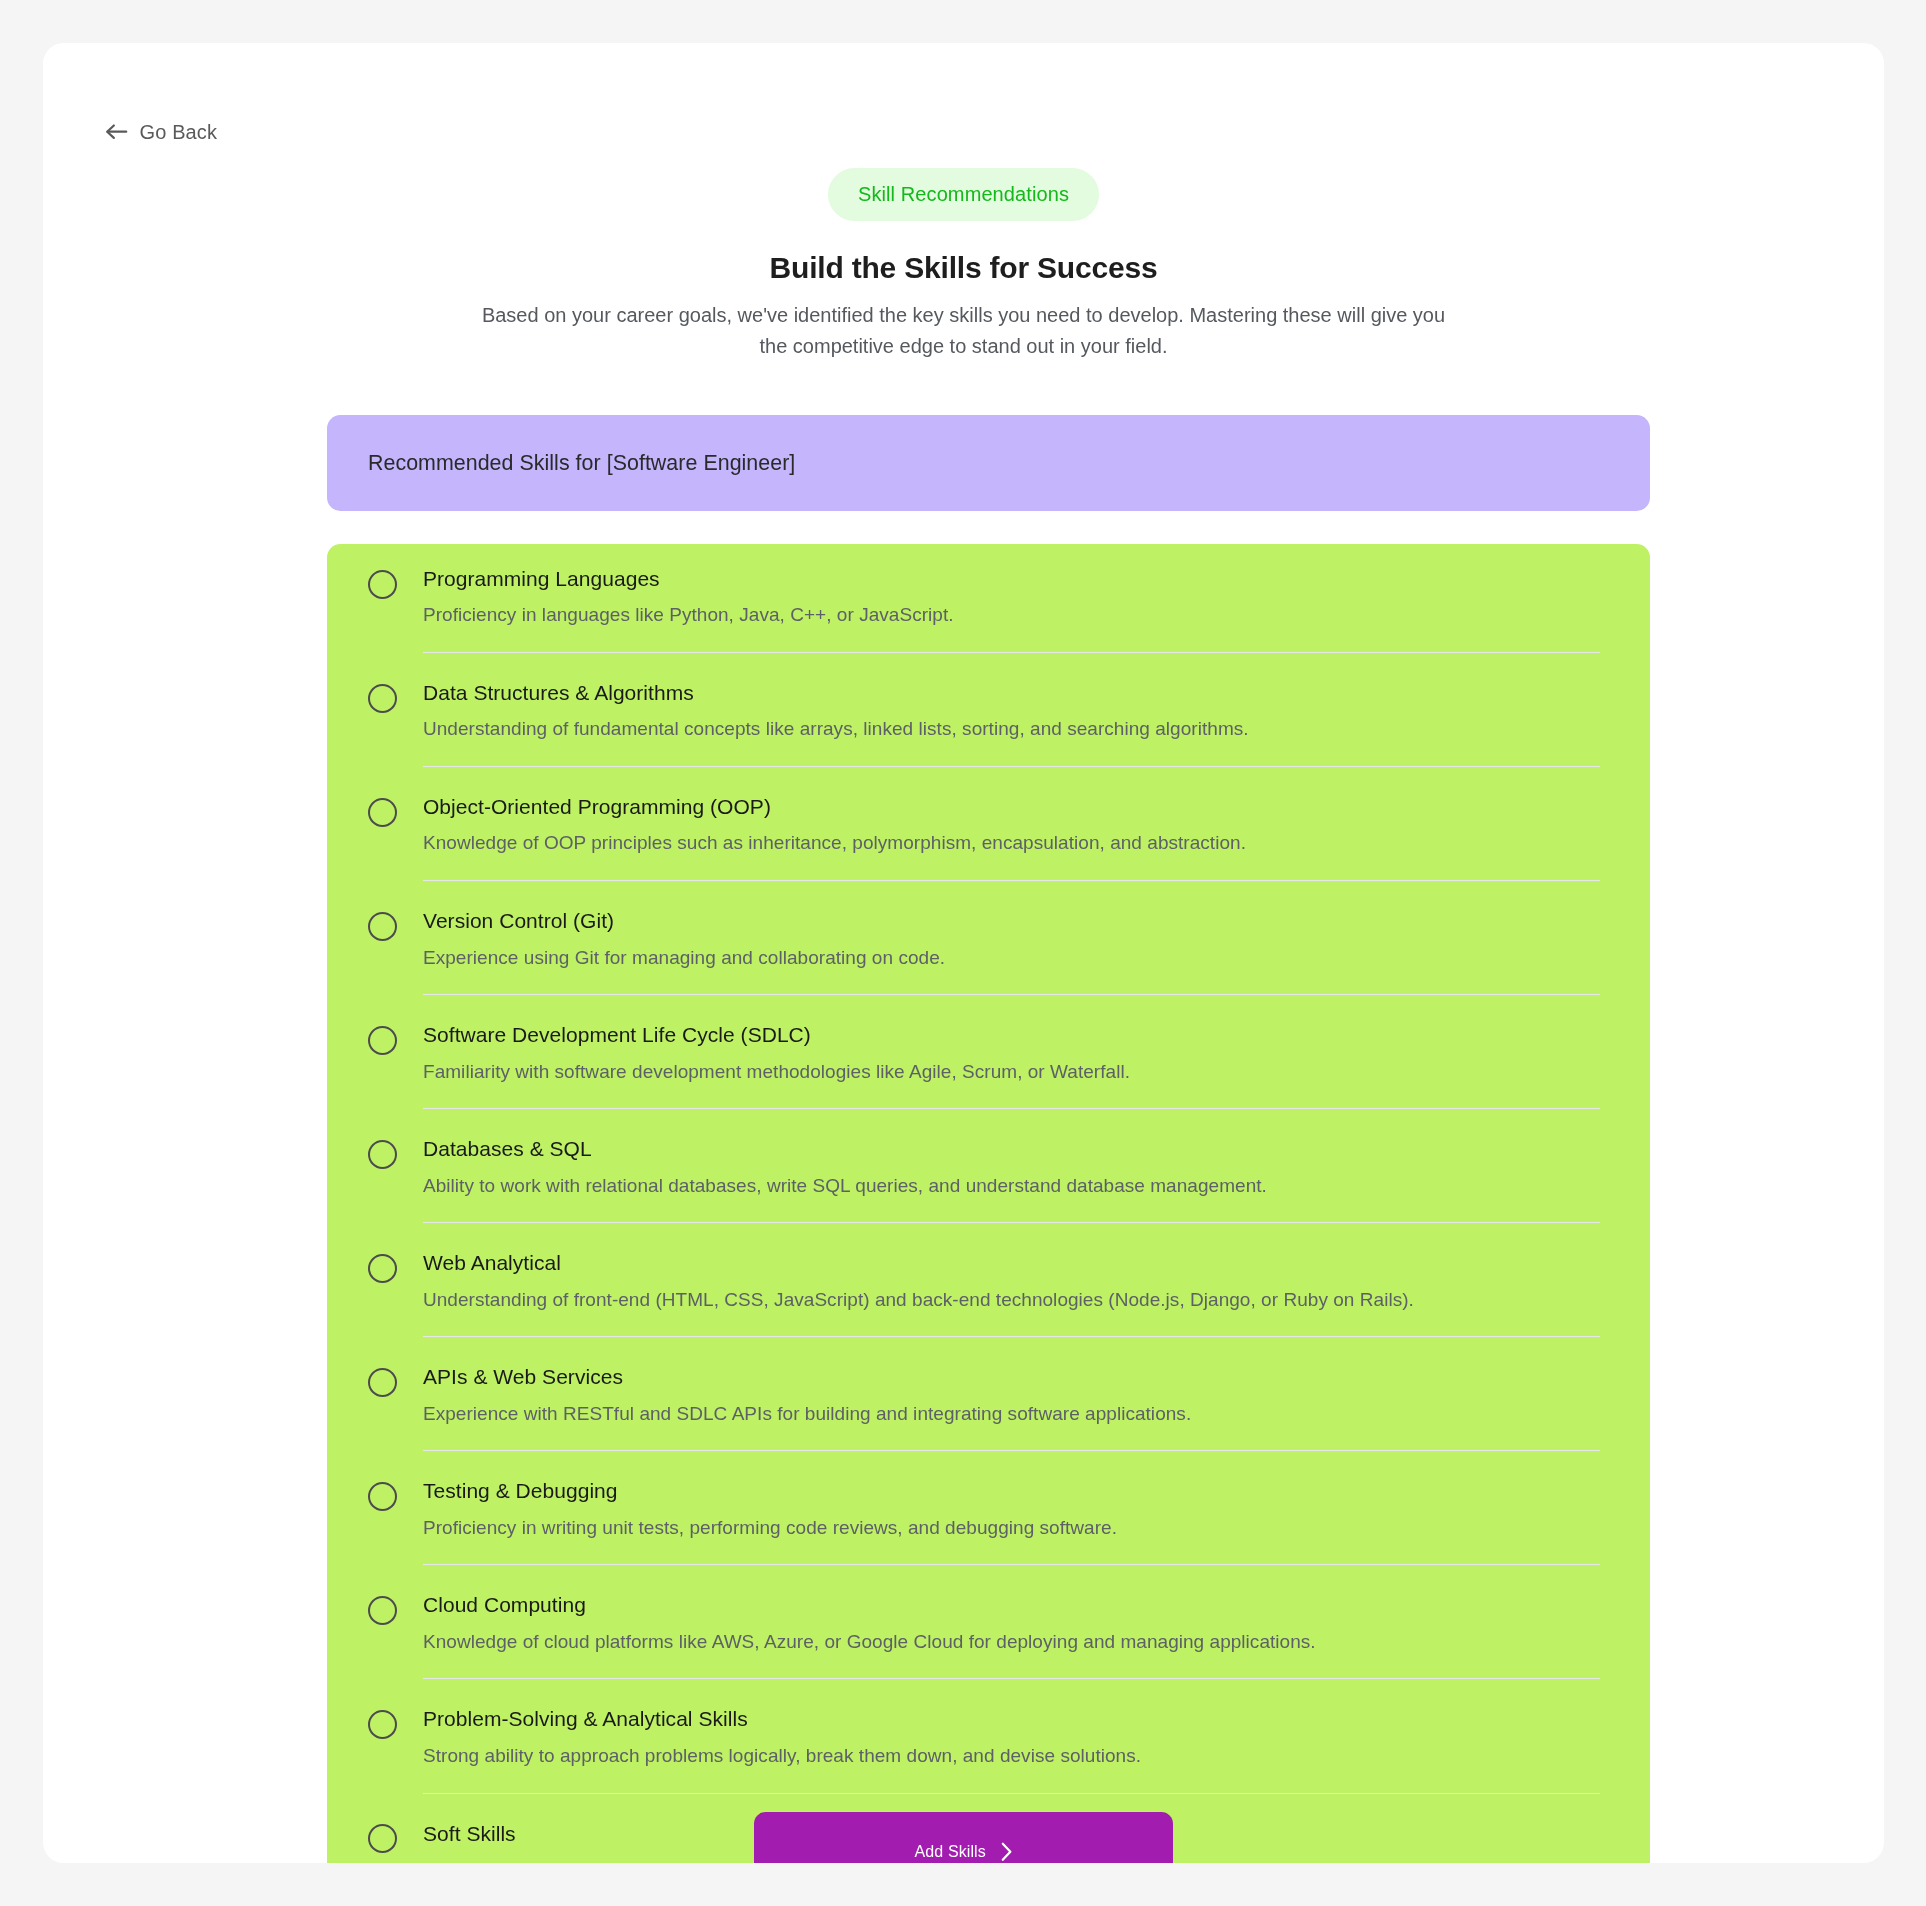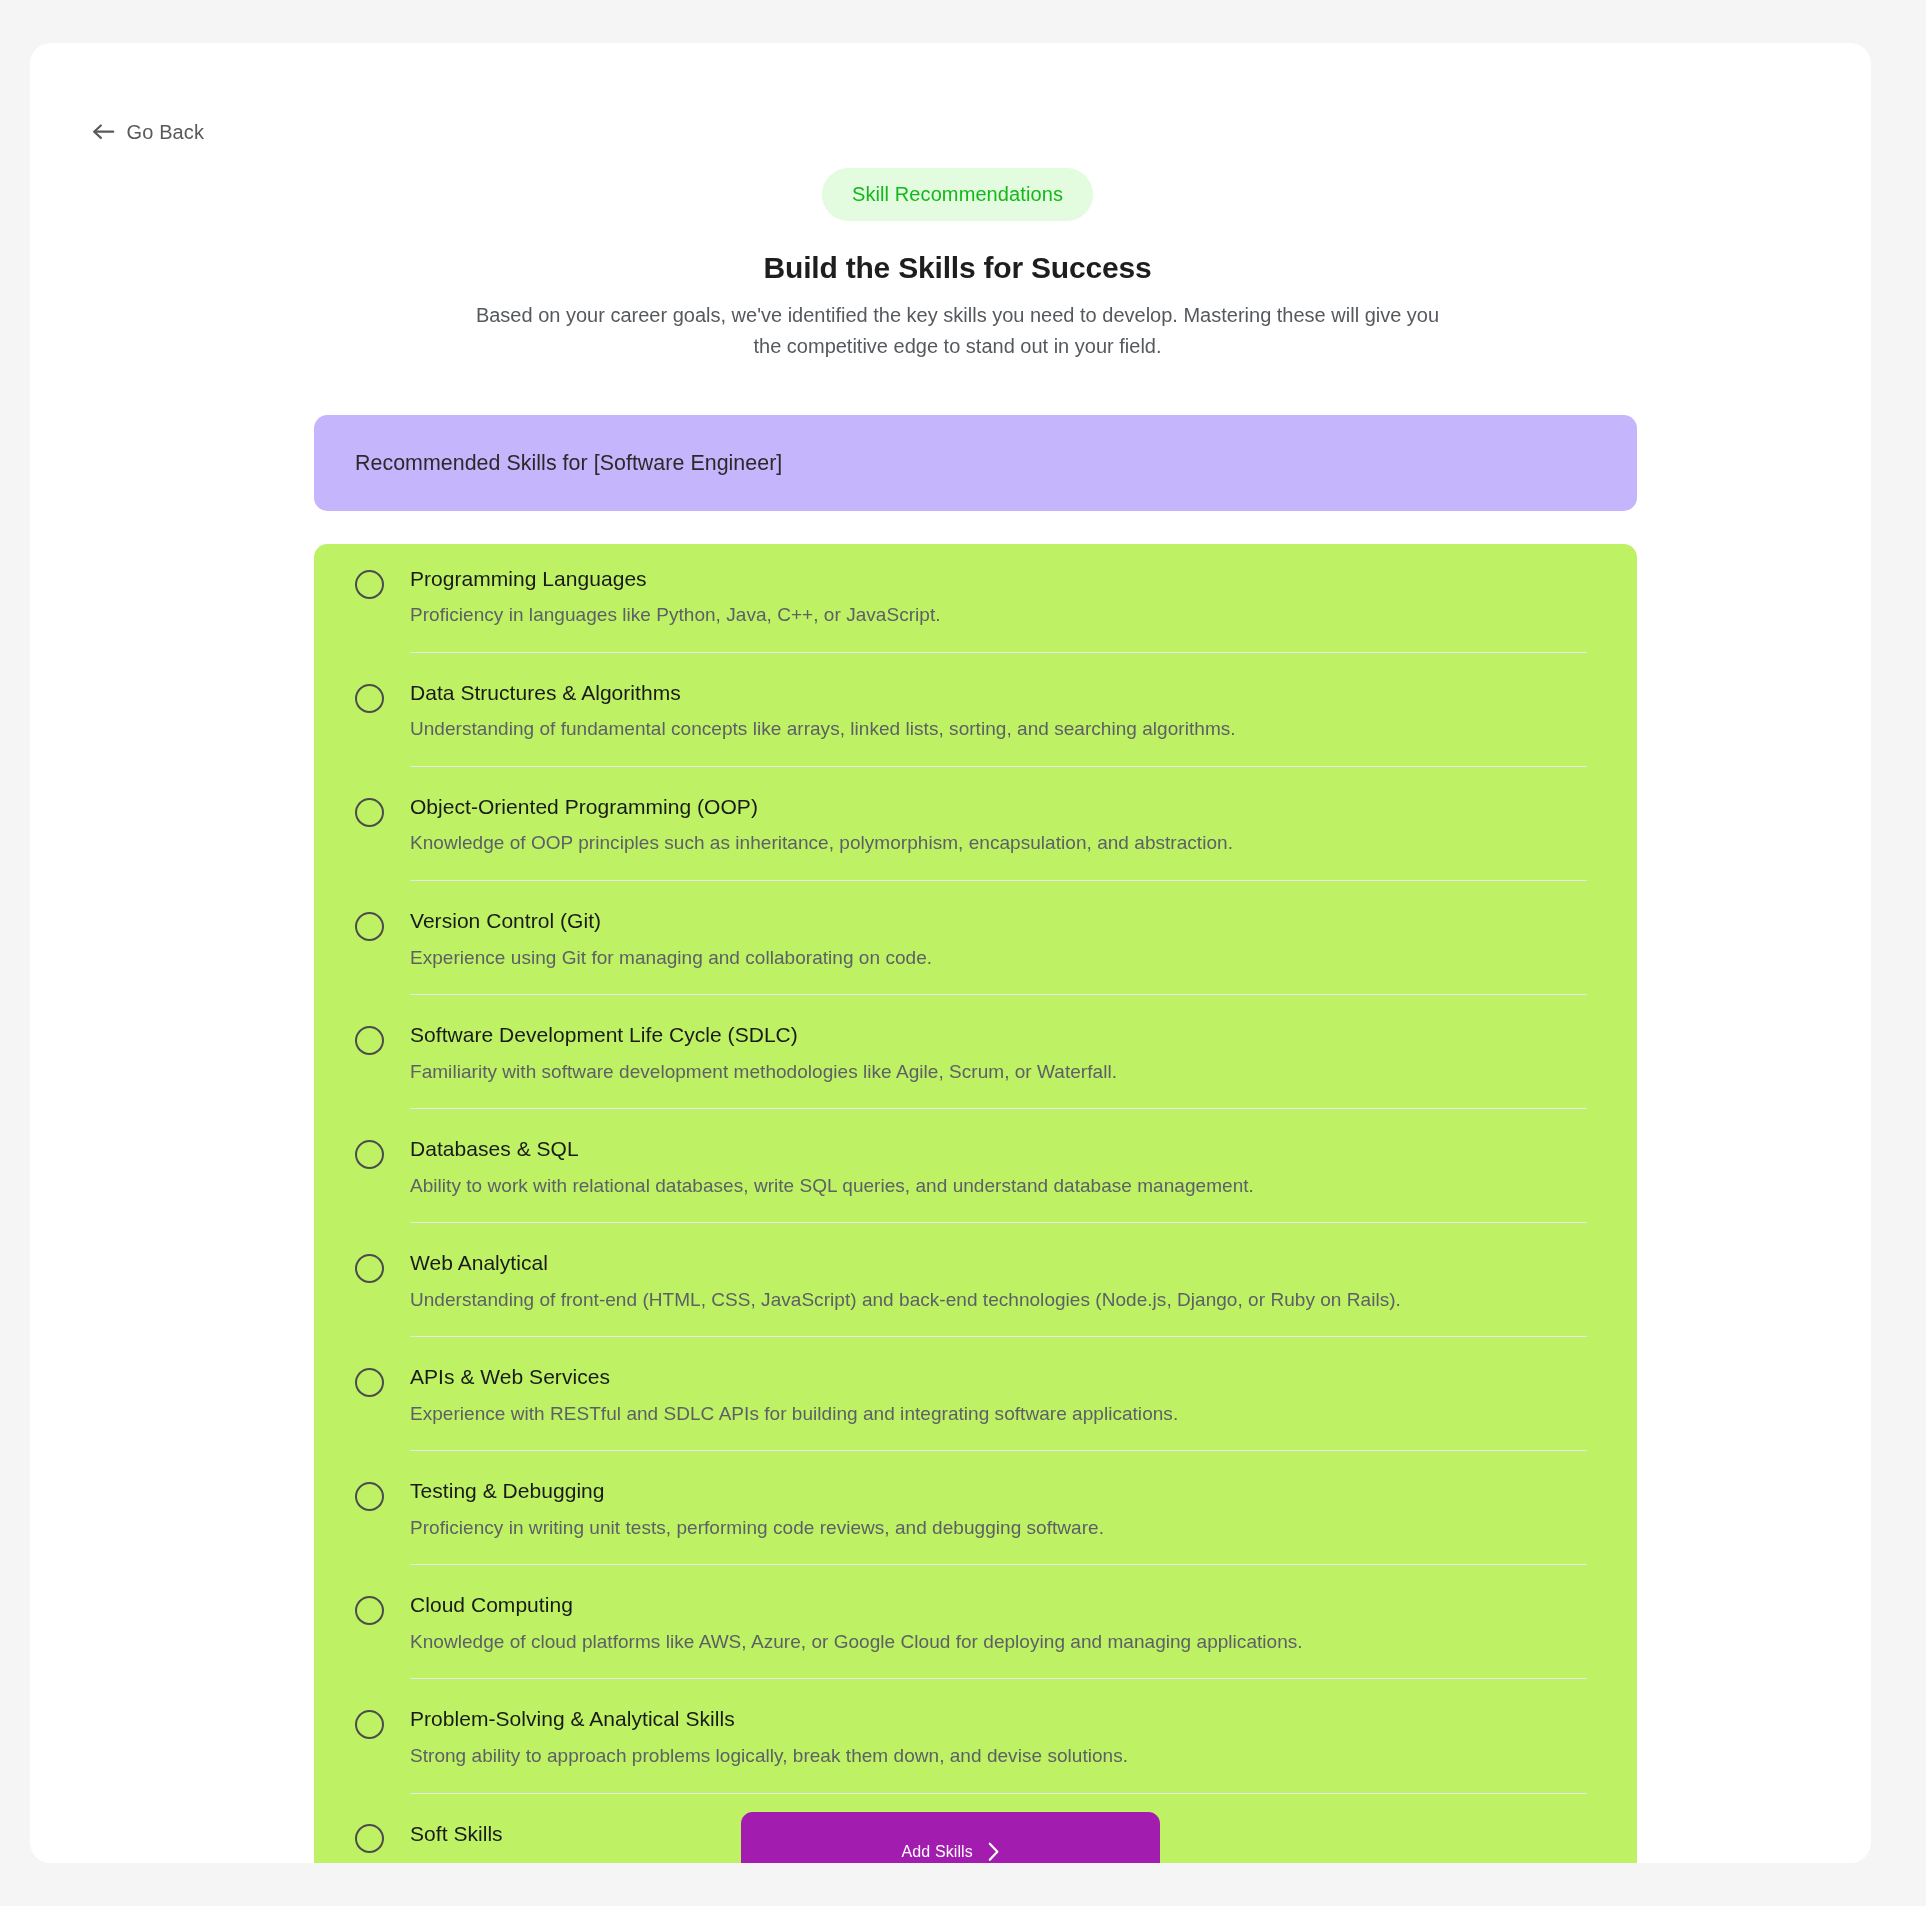--- a/index.html
+++ b/index.html
@@ -9,21 +9,21 @@
     height: 1906px;
     background: #f5f5f5;
     font-family: "Liberation Sans", sans-serif;
     -webkit-font-smoothing: antialiased;
   }
 
   .page {
     width: 1890px;
     height: 1906px;
     background: #f5f5f5;
-    padding: 43px 43px 43px 30px;
+    padding: 43px 43px 43px 43px;
   }
 
   .card {
     width: 1841px;
     height: 1820px;
     background: #ffffff;
     border-radius: 20.5px;
     position: relative;
     overflow: hidden;
   }
@@ -47,21 +47,21 @@
     font-size: 20px;
     color: #5a5a5a;
     letter-spacing: 0.1px;
     line-height: 1;
   }
 
   
   .header {
     position: absolute;
     top: 0;
-    left: 7px;
+    left: 0;
     width: 1841px;
     padding-top: 125px;
     display: flex;
     flex-direction: column;
     align-items: center;
   }
 
   .badge {
     display: inline-flex;
     align-items: center;

